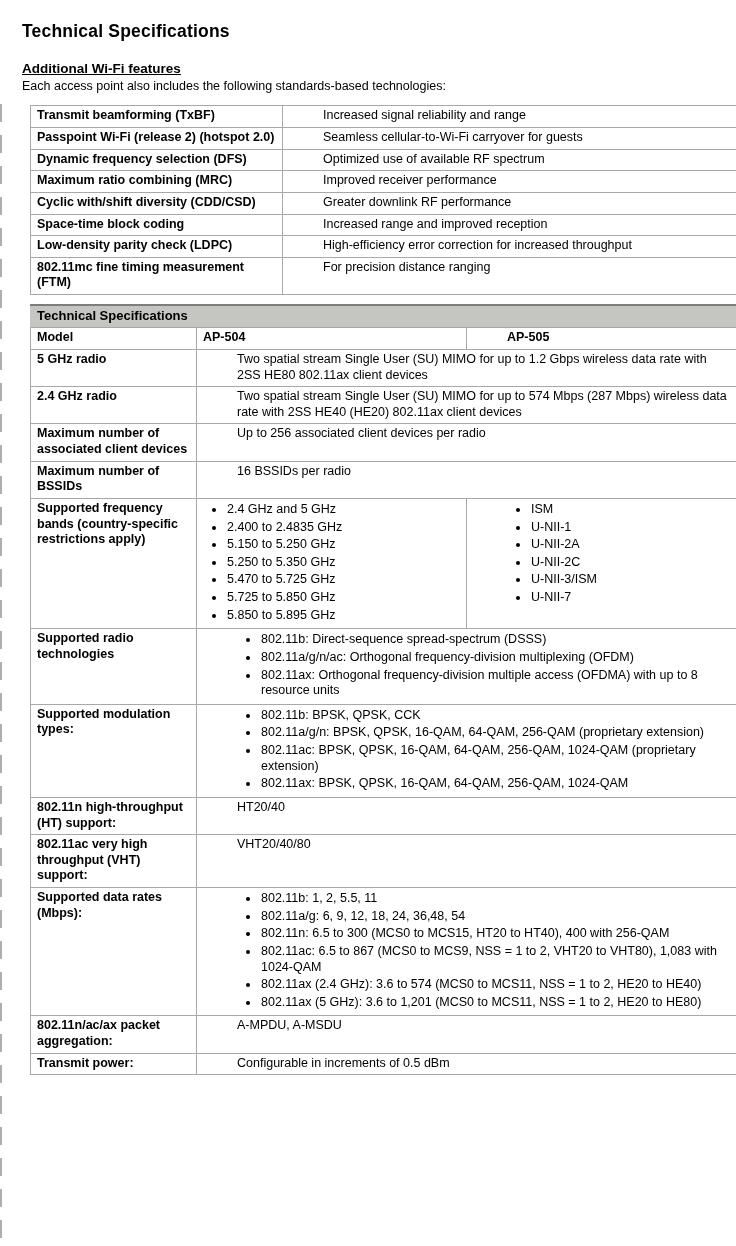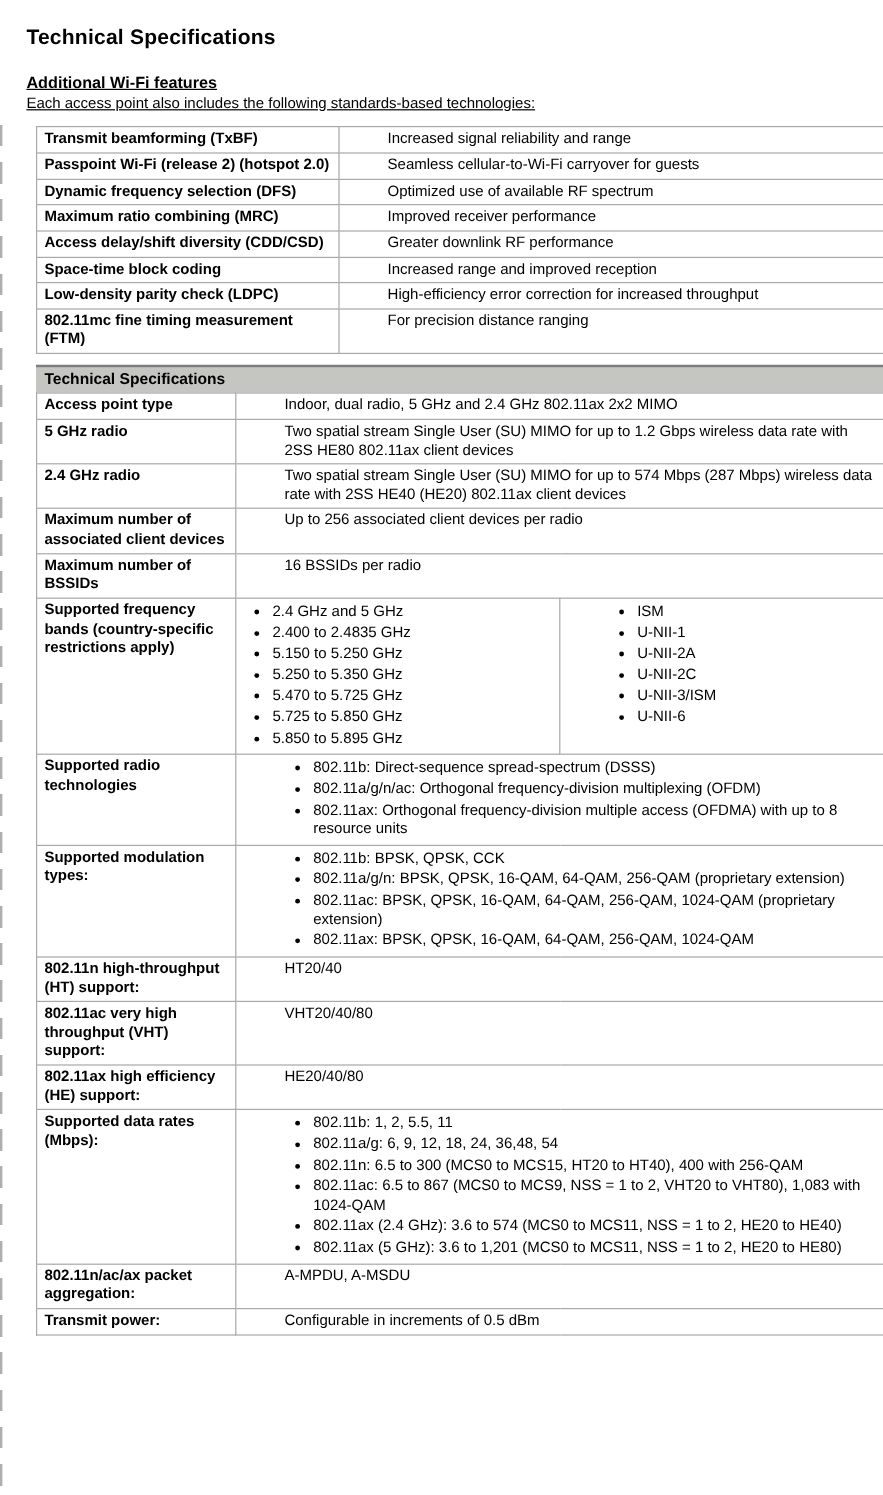--- a/index.html
+++ b/index.html
@@ -12,21 +12,21 @@
   .tick-strip {
     position: absolute; left: 0; top: 104px; width: 2px; height: 1142px;
     background: repeating-linear-gradient(to bottom, #aeaeae 0 18px, transparent 18px 31px);
   }
   h1.page-title {
     font-size: 17.5px; font-weight: bold; margin: 21px 0 0 22px; letter-spacing: 0.2px;
   }
   h2.section-heading {
     font-size: 13.5px; font-weight: bold; margin: 18px 0 1px 22px; text-decoration: underline;
   }
-  p.section-intro { margin: 0 0 0 22px; text-decoration: underline; }
+  p.section-intro { margin: 0 0 0 22px; }
 
   table { border-collapse: collapse; margin-left: 30px; width: 706px; table-layout: fixed; }
   td {
     border: 1px solid #a8a8a8; padding: 2px 6px 3px 6px;
     vertical-align: top; word-wrap: break-word;
   }
   td:last-child { border-right: none; padding-left: 40px; }
   td.label { font-weight: bold; }
 
   .features-table { margin-top: 11px; }
@@ -66,21 +66,21 @@
   </tr>
       <tr>
     <td class="label">Dynamic frequency selection (DFS)</td>
     <td>Optimized use of available RF spectrum</td>
   </tr>
       <tr>
     <td class="label">Maximum ratio combining (MRC)</td>
     <td>Improved receiver performance</td>
   </tr>
       <tr>
-    <td class="label">Access delay/shift diversity (CDD/CSD)</td>
+    <td class="label">Cyclic with/shift diversity (CDD/CSD)</td>
     <td>Greater downlink RF performance</td>
   </tr>
       <tr>
     <td class="label">Space-time block coding</td>
     <td>Increased range and improved reception</td>
   </tr>
       <tr>
     <td class="label">Low-density parity check (LDPC)</td>
     <td>High-efficiency error correction for increased throughput</td>
   </tr>
@@ -94,22 +94,23 @@
 <div class="specs-header-bar">Technical Specifications</div>
 
 <table class="specs-table">
   <colgroup>
       <col style="width:166px">
       <col style="width:270px">
       <col style="width:270px">
     </colgroup>
   <tbody>
       <tr>
-        <td class="label">Access point type</td>
-        <td colspan="2">Indoor, dual radio, 5 GHz and 2.4 GHz 802.11ax 2x2 MIMO</td>
+        <td class="label">Model</td>
+        <td class="label">AP-504</td>
+        <td class="label">AP-505</td>
       </tr>
       <tr>
         <td class="label">5 GHz radio</td>
         <td colspan="2">Two spatial stream Single User (SU) MIMO for up to 1.2 Gbps wireless data rate with 2SS HE80 802.11ax client devices</td>
       </tr>
       <tr>
         <td class="label">2.4 GHz radio</td>
         <td colspan="2">Two spatial stream Single User (SU) MIMO for up to 574 Mbps (287 Mbps) wireless data rate with 2SS HE40 (HE20) 802.11ax client devices</td>
       </tr>
       <tr>
@@ -133,21 +134,21 @@
             <li>5.850 to 5.895 GHz</li>
           </ul>
         </td>
         <td>
           <ul class="bullets">
             <li>ISM</li>
             <li>U-NII-1</li>
             <li>U-NII-2A</li>
             <li>U-NII-2C</li>
             <li>U-NII-3/ISM</li>
-            <li>U-NII-6</li>
+            <li>U-NII-7</li>
           </ul>
         </td>
       </tr>
       <tr>
         <td class="label">Supported radio technologies</td>
         <td colspan="2">
           <ul class="bullets">
             <li>802.11b: Direct-sequence spread-spectrum (DSSS)</li>
             <li>802.11a/g/n/ac: Orthogonal frequency-division multiplexing (OFDM)</li>
             <li>802.11ax: Orthogonal frequency-division multiple access (OFDMA) with up to 8 resource units</li>
@@ -165,24 +166,20 @@
           </ul>
         </td>
       </tr>
       <tr>
         <td class="label">802.11n high-throughput (HT) support:</td>
         <td colspan="2">HT20/40</td>
       </tr>
       <tr>
         <td class="label">802.11ac very high throughput (VHT) support:</td>
         <td colspan="2">VHT20/40/80</td>
-      </tr>
-      <tr>
-        <td class="label">802.11ax high efficiency (HE) support:</td>
-        <td colspan="2">HE20/40/80</td>
       </tr>
       <tr>
         <td class="label">Supported data rates (Mbps):</td>
         <td colspan="2">
           <ul class="bullets">
             <li>802.11b: 1, 2, 5.5, 11</li>
             <li>802.11a/g: 6, 9, 12, 18, 24, 36,48, 54</li>
             <li>802.11n: 6.5 to 300 (MCS0 to MCS15, HT20 to HT40), 400 with 256-QAM</li>
             <li>802.11ac: 6.5 to 867 (MCS0 to MCS9, NSS = 1 to 2, VHT20 to VHT80), 1,083 with 1024-QAM</li>
             <li>802.11ax (2.4 GHz): 3.6 to 574 (MCS0 to MCS11, NSS = 1 to 2, HE20 to HE40)</li>

